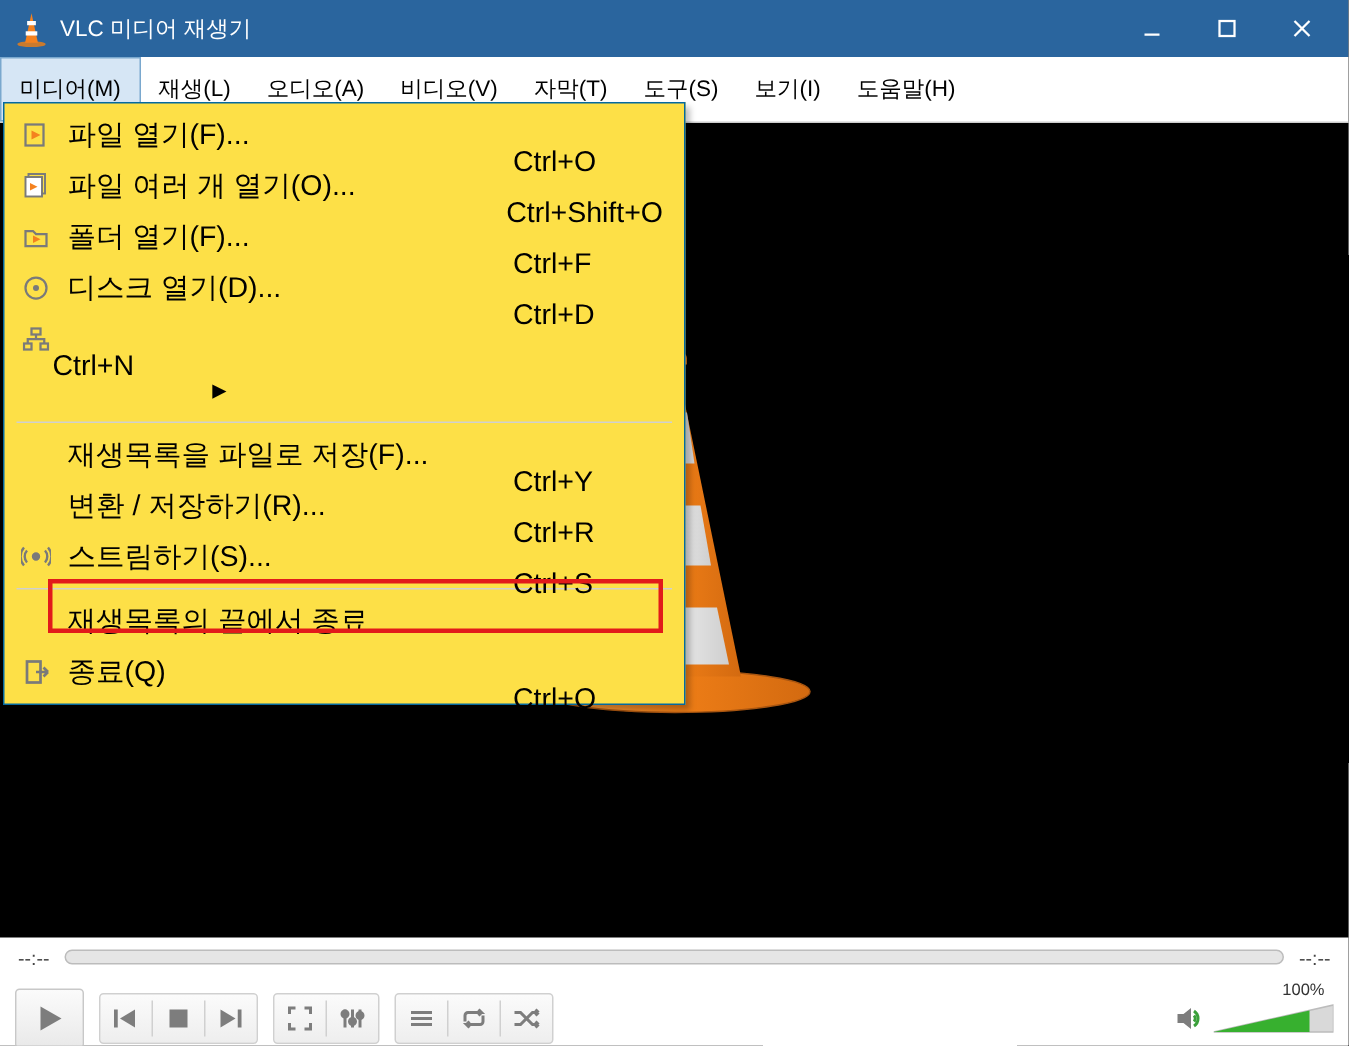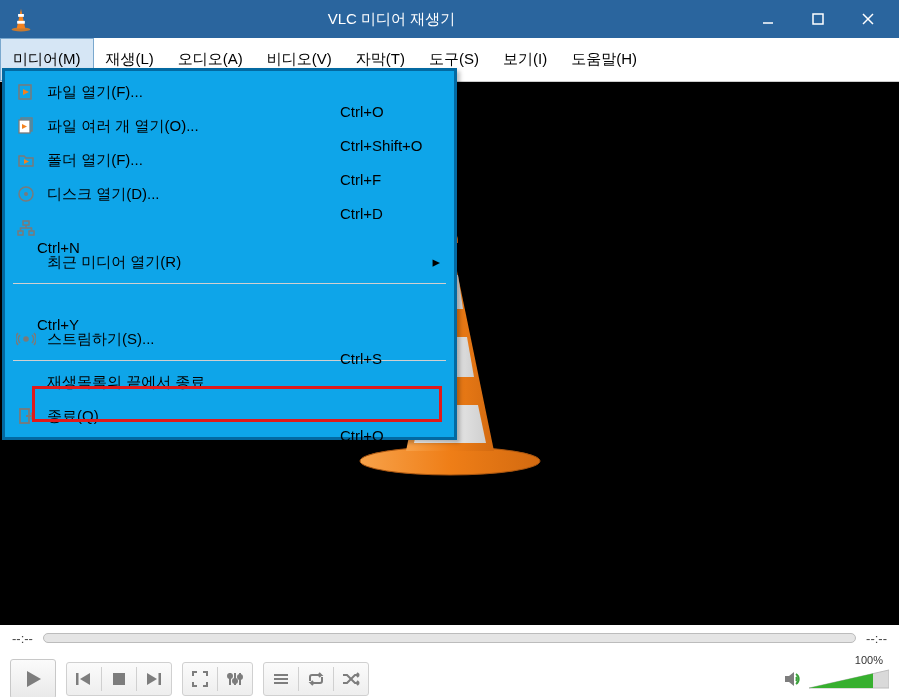--- a/index.html
+++ b/index.html
@@ -14,21 +14,21 @@
   }
   .titlebar {
     height: 38px;
     background: #2a659e;
     color: #fff;
     display: flex;
     align-items: center;
     padding: 0 6px 0 10px;
   }
   .titlebar .logo { width: 22px; height: 22px; margin-right: 8px; }
-  .titlebar .title { flex: 1; font-size: 15px; text-align: center; }
+  .titlebar .title { flex: 1; font-size: 15px; }
   .titlebar .win-btn {
     width: 50px; height: 38px;
     display: flex; align-items: center; justify-content: center;
     color: #fff;
   }
   .menubar {
     height: 44px;
     background: #fff;
     border-bottom: 1px solid #ccc;
     display: flex;
@@ -58,25 +58,25 @@
     top: 50%;
     transform: translate(-50%,-50%);
     width: 200px;
     height: 250px;
   }
   .dropdown {
     position: absolute;
     left: 2px;
     top: 68px;
     width: 455px;
-    background: #0ea5e9;
-    border: 3px solid #0369a1;
+    background: #fde047;
+    border: 1px solid #0369a1;
     box-shadow: 3px 3px 4px rgba(0,0,0,0.25);
     padding: 4px 2px;
-    font-size: 15px;
+    font-size: 19px;
     z-index: 30;
   }
   .dd-item {
     display: flex;
     align-items: center;
     height: 34px;
     padding: 0 12px 0 8px;
     position: relative;
   }
   .dd-item .dd-icon {
@@ -276,28 +276,33 @@
           <rect x="6" y="2" width="6" height="4"></rect>
           <rect x="1" y="12" width="5" height="4"></rect>
           <rect x="12" y="12" width="5" height="4"></rect>
           <path d="M9 6 v3 M9 9 h-5.5 v3 M9 9 h5.5 v3"></path>
         </svg>
       </span>
       <span class="dd-shortcut">Ctrl+N</span>
     </div>
     <div class="dd-item">
       <span class="dd-icon"></span>
-      <span class="dd-label">최근 미디어 열기(R)</span>
       <span class="dd-shortcut"></span>
       <span class="dd-arrow">▸</span>
     </div>
     <div class="dd-sep"></div>
     <div class="dd-item">
       <span class="dd-icon"></span>
+      <span class="dd-label">재생목록을 파일로 저장(F)...</span>
       <span class="dd-shortcut">Ctrl+Y</span>
+    </div>
+    <div class="dd-item">
+      <span class="dd-icon"></span>
+      <span class="dd-label">변환 / 저장하기(R)...</span>
+      <span class="dd-shortcut">Ctrl+R</span>
     </div>
     <div class="dd-item">
       <span class="dd-icon">
         <svg width="20" height="16" stroke="#7a7a7a" stroke-width="1.6" fill="none">
           <path d="M4 4 a6 6 0 0 0 0 8 M2 2 a9 9 0 0 0 0 12 M16 4 a6 6 0 0 1 0 8 M18 2 a9 9 0 0 1 0 12"></path>
           <circle cx="10" cy="8" r="2" fill="#7a7a7a"></circle>
         </svg>
       </span>
       <span class="dd-label">스트림하기(S)...</span>
       <span class="dd-shortcut">Ctrl+S</span>

